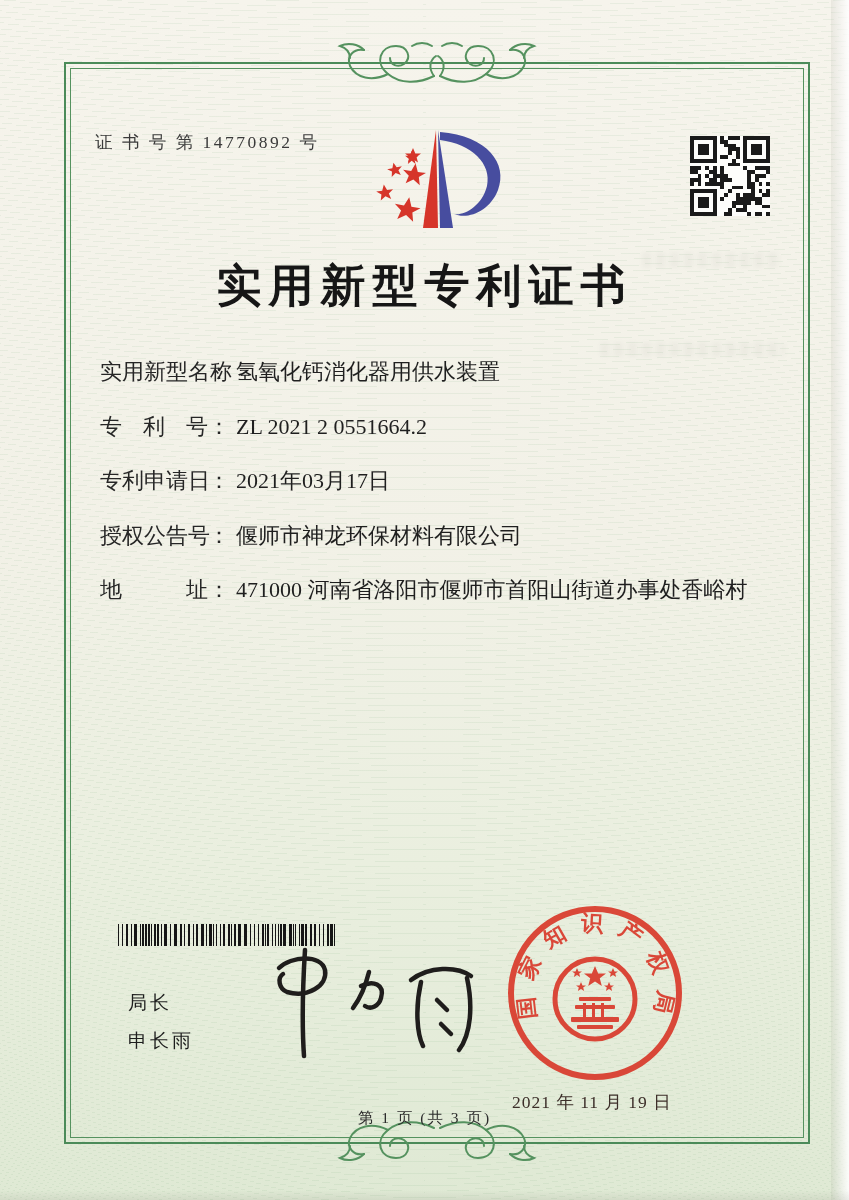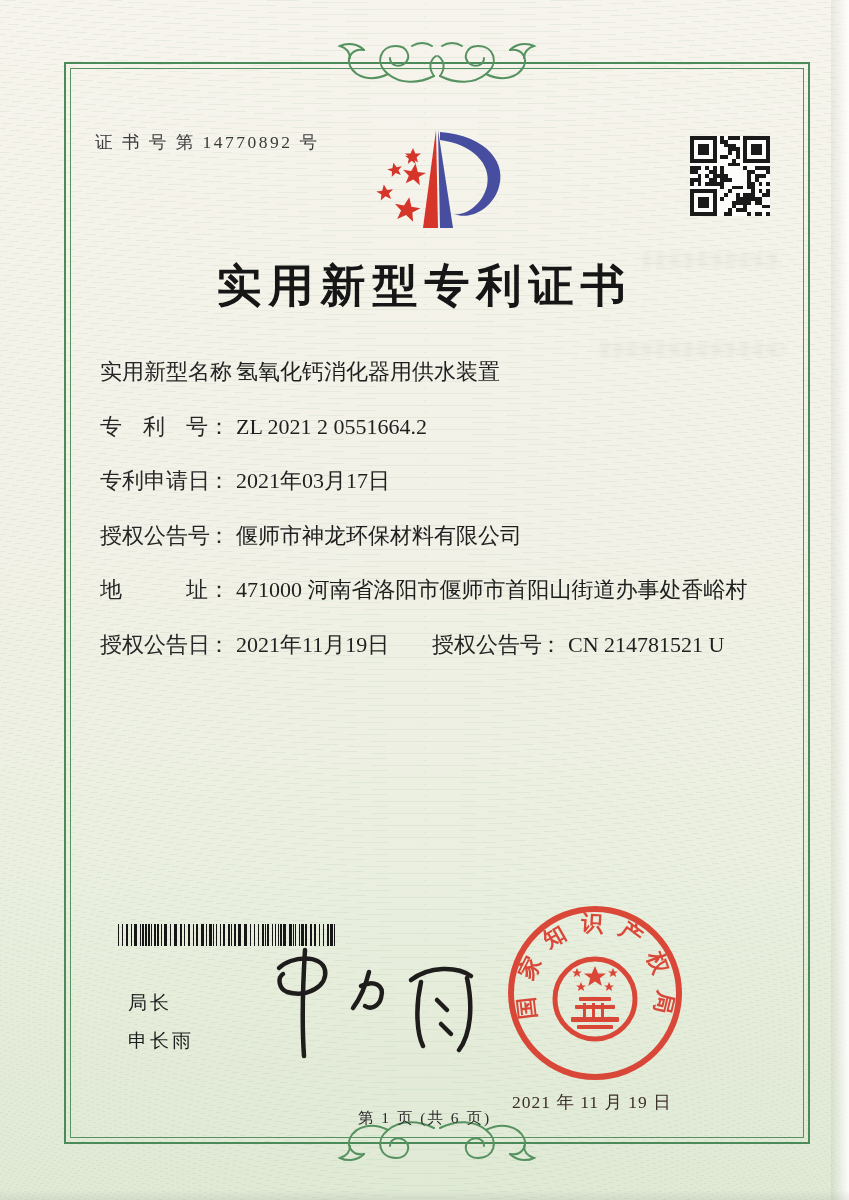--- a/index.html
+++ b/index.html
@@ -358,26 +358,20 @@
     </div>
     <div class="frow">
       <span class="flabel">专利申请日</span><span class="fcolon">：</span><span class="fvalue">2021年03月17日</span>
     </div>
     <div class="frow">
       <span class="flabel">授权公告号</span><span class="fcolon">：</span><span class="fvalue">偃师市神龙环保材料有限公司</span>
     </div>
     <div class="frow">
       <span class="flabel">地址</span><span class="fcolon">：</span><span class="fvalue">471000 河南省洛阳市偃师市首阳山街道办事处香峪村</span>
     </div>
-    <div class="frow">
-      <span class="flabel">授权公告日</span><span class="fcolon">：</span><span class="fvalue">2021年11月19日</span>
-      <span class="grant-group">
-        <span class="flabel">授权公告号</span><span class="fcolon">：</span><span class="fvalue">CN 214781521 U</span>
-      </span>
-    </div>
   </div>
 
 
   <svg class="barcode" viewBox="0 0 220 22" preserveAspectRatio="none">
       <rect x="0" y="0" width="1" height="22" fill="#161616"></rect>
       <rect x="4" y="0" width="1" height="22" fill="#161616"></rect>
       <rect x="8" y="0" width="2" height="22" fill="#161616"></rect>
       <rect x="13" y="0" width="1" height="22" fill="#161616"></rect>
       <rect x="16" y="0" width="3" height="22" fill="#161616"></rect>
       <rect x="22" y="0" width="1" height="22" fill="#161616"></rect>
@@ -474,17 +468,17 @@
         <rect x="78" y="100" width="3" height="14"></rect>
         <rect x="87" y="100" width="3" height="14"></rect>
         <rect x="96" y="100" width="3" height="14"></rect>
         <rect x="66" y="114" width="48" height="5" rx="1"></rect>
         <rect x="72" y="122" width="36" height="4" rx="1"></rect>
       </g>
     </g>
   </svg>
   <div class="seal-date">2021 年 11 月 19 日</div>
 
-  <div class="page-number">第 1 页 (共 6 页)</div>
+  <div class="page-number">第 1 页 (共 3 页)</div>
 
   <div class="scan-right"></div>
   <div class="scan-bottom"></div>
 </div>
 
 </body></html>

